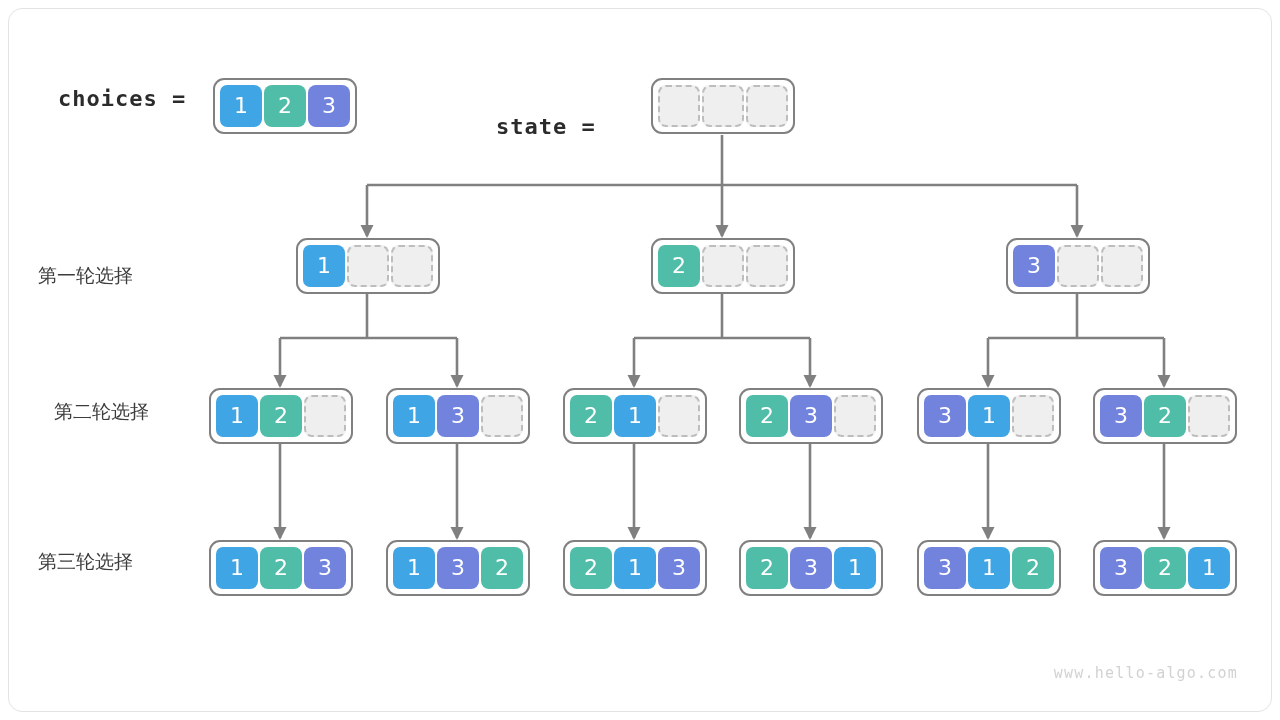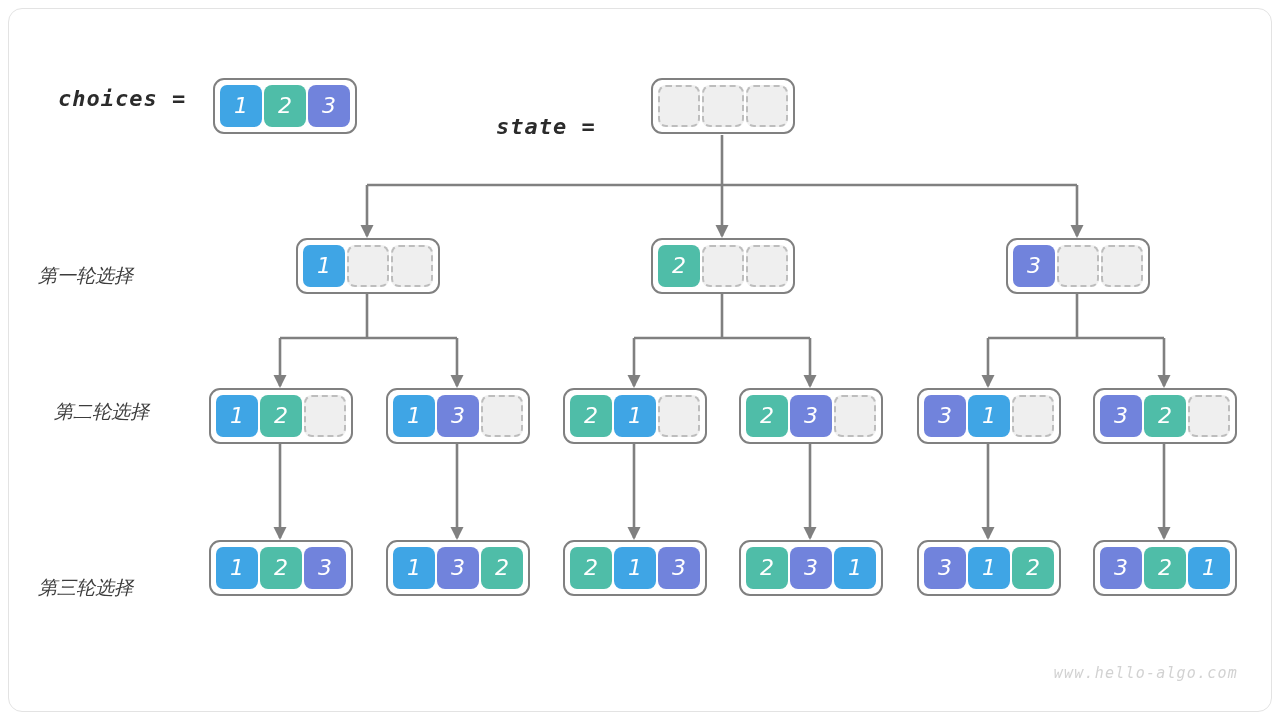--- a/index.html
+++ b/index.html
@@ -7,21 +7,20 @@
     padding: 0;
     background: #ffffff;
   }
   #stage {
     position: relative;
     width: 1280px;
     height: 720px;
     background: #ffffff;
     overflow: hidden;
     font-family: "DejaVu Sans", "Liberation Sans", sans-serif;
-    font-style: italic;
   }
   
   #frame {
     position: absolute;
     left: 8px;
     top: 8px;
     width: 1264px;
     height: 704px;
     border: 1px solid #e3e3e3;
     border-radius: 14px;
@@ -160,21 +159,21 @@
 
   <div class="mono-label" style="left:496px; top:98px; transform:translateY(-50%);margin-top:28px;">state =</div>
   <div class="array" id="state-array" style="left:651px; top:78px;">
       <div class="cell empty"></div>
       <div class="cell empty"></div>
       <div class="cell empty"></div>
     </div>
 
   <div class="row-label" style="left:38px; top:263px;">第一轮选择</div>
   <div class="row-label" style="left:38px; top:399px;margin-left:16px;">第二轮选择</div>
-  <div class="row-label" style="left:38px; top:575px;">第三轮选择</div>
+  <div class="row-label" style="left:38px; top:549px;">第三轮选择</div>
 
   <div class="array flush" id="r1-0" style="left:296px; top:238px;">
       <div class="cell v1">1</div>
       <div class="cell empty"></div>
       <div class="cell empty"></div>
     </div>
   <div class="array flush" id="r1-1" style="left:651px; top:238px;">
       <div class="cell v2">2</div>
       <div class="cell empty"></div>
       <div class="cell empty"></div>

